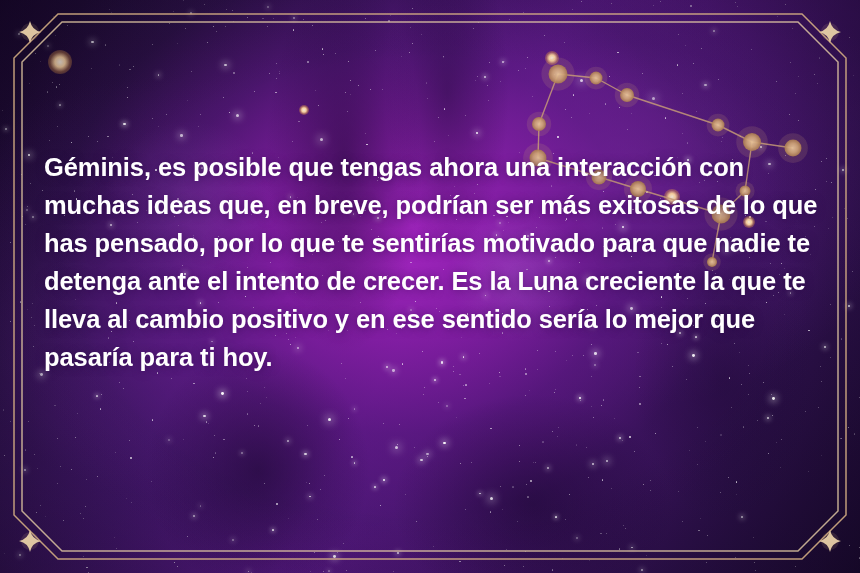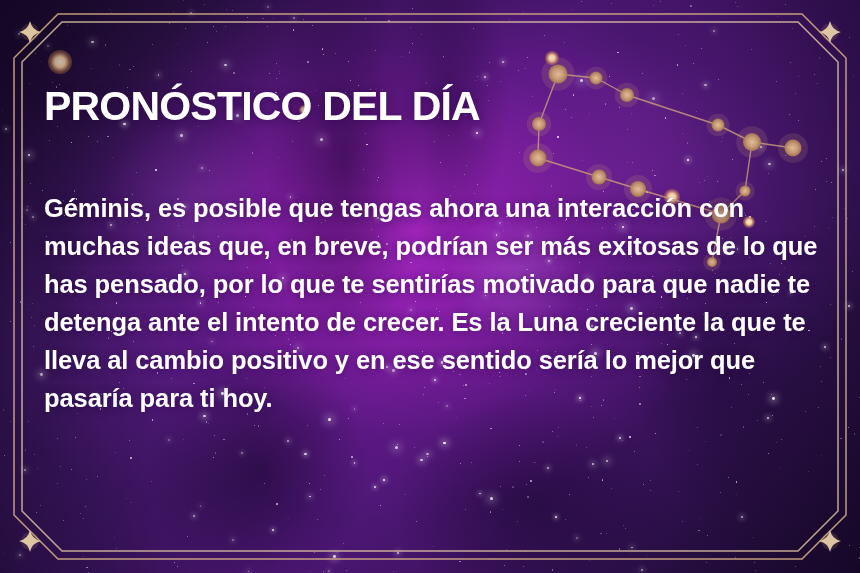--- a/index.html
+++ b/index.html
@@ -966,17 +966,16 @@
           <path d="M 30 530 Q 31.9 539.1 41 541 Q 31.9 542.9 30 552 Q 28.1 542.9 19 541 Q 28.1 539.1 30 530 Z" fill="#e8cfa6" opacity="0.95"></path>
         </g>
         <g>
           <circle cx="830" cy="541" r="9" fill="#d7b184" opacity="0.14"></circle>
           <path d="M 830 530 Q 831.9 539.1 841 541 Q 831.9 542.9 830 552 Q 828.1 542.9 819 541 Q 828.1 539.1 830 530 Z" fill="#e8cfa6" opacity="0.95"></path>
         </g>
       </g>
     </svg>
 
   <div class="content">
-    <h1 class="headline">PRONÓSTICO DEL DÍA</h1>
     <p class="body-copy">Géminis, es posible que tengas ahora una interacción con muchas ideas que, en breve, podrían ser más exitosas de lo que has pensado, por lo que te sentirías motivado para que nadie te detenga ante el intento de crecer. Es la Luna creciente la que te lleva al cambio positivo y en ese sentido sería lo mejor que pasaría para ti hoy.</p>
   </div>
 
 </div>
 
 </body></html>

